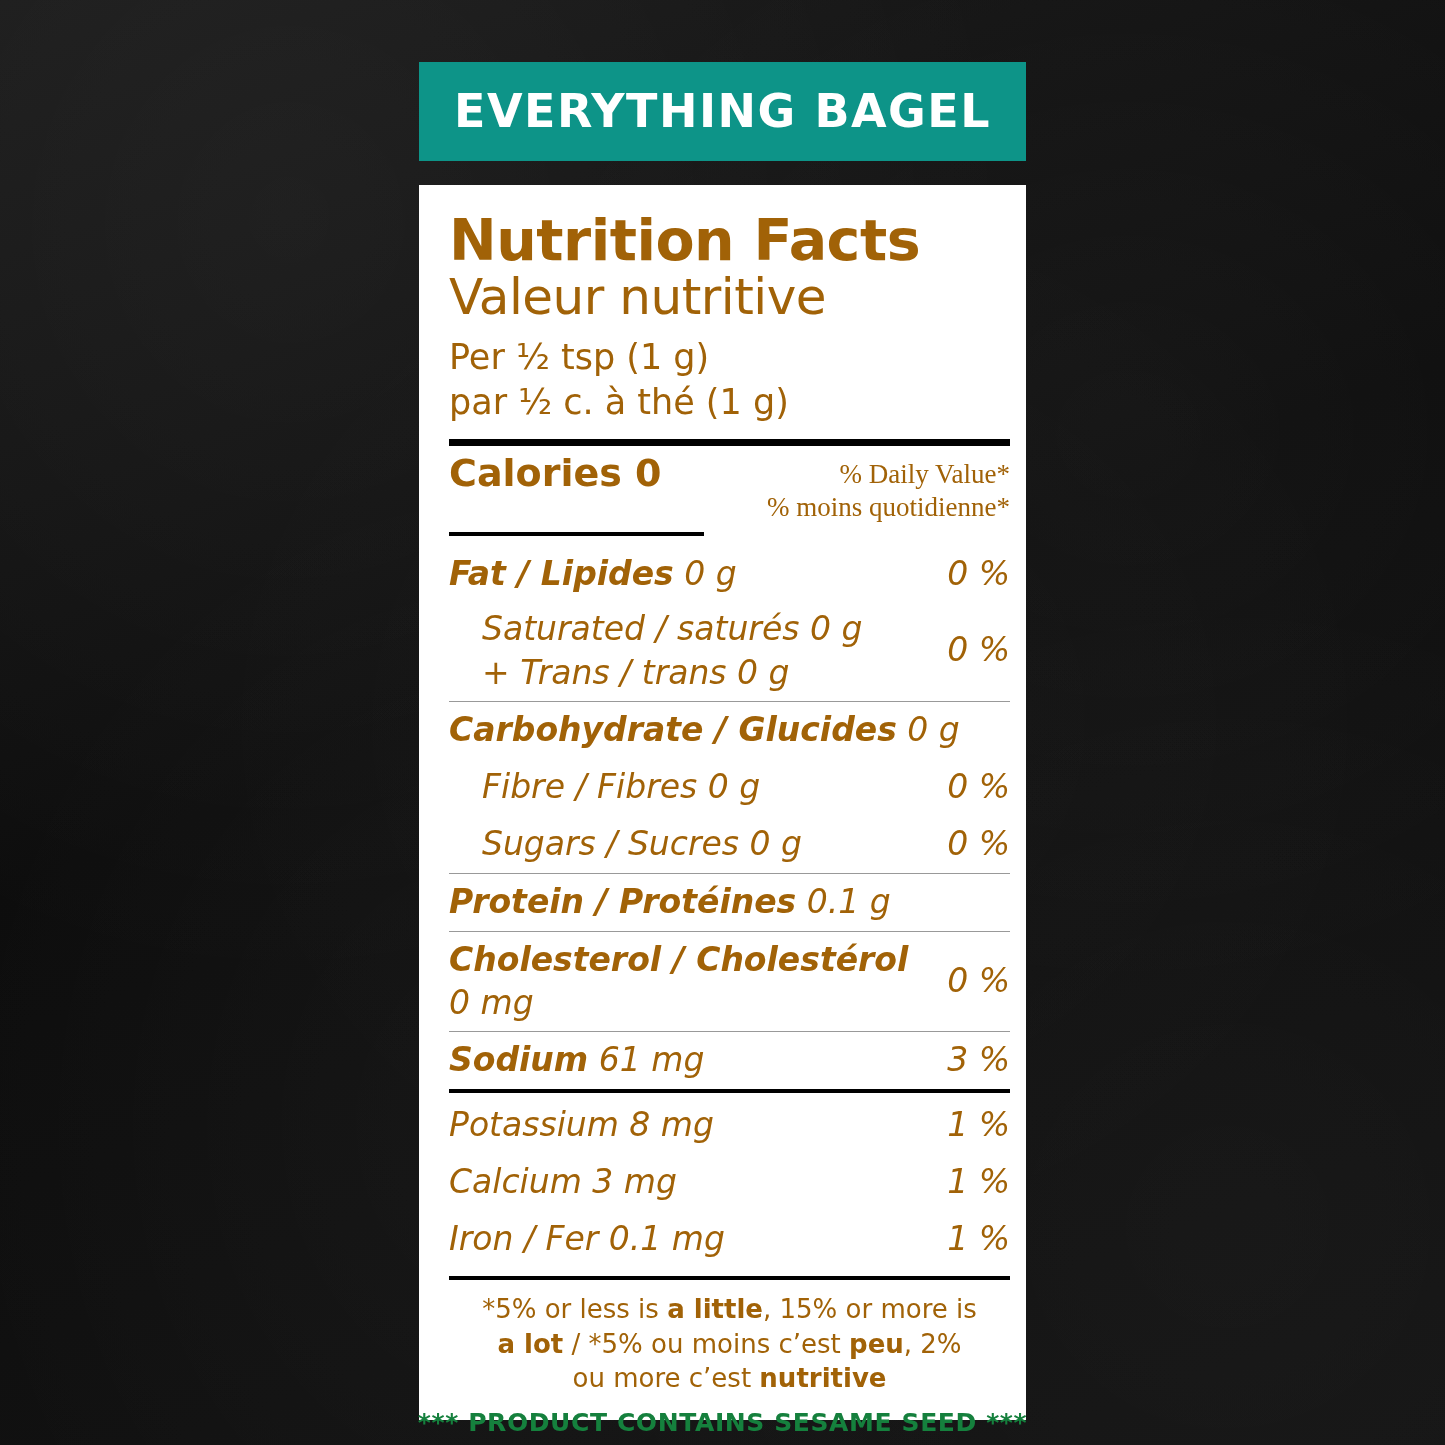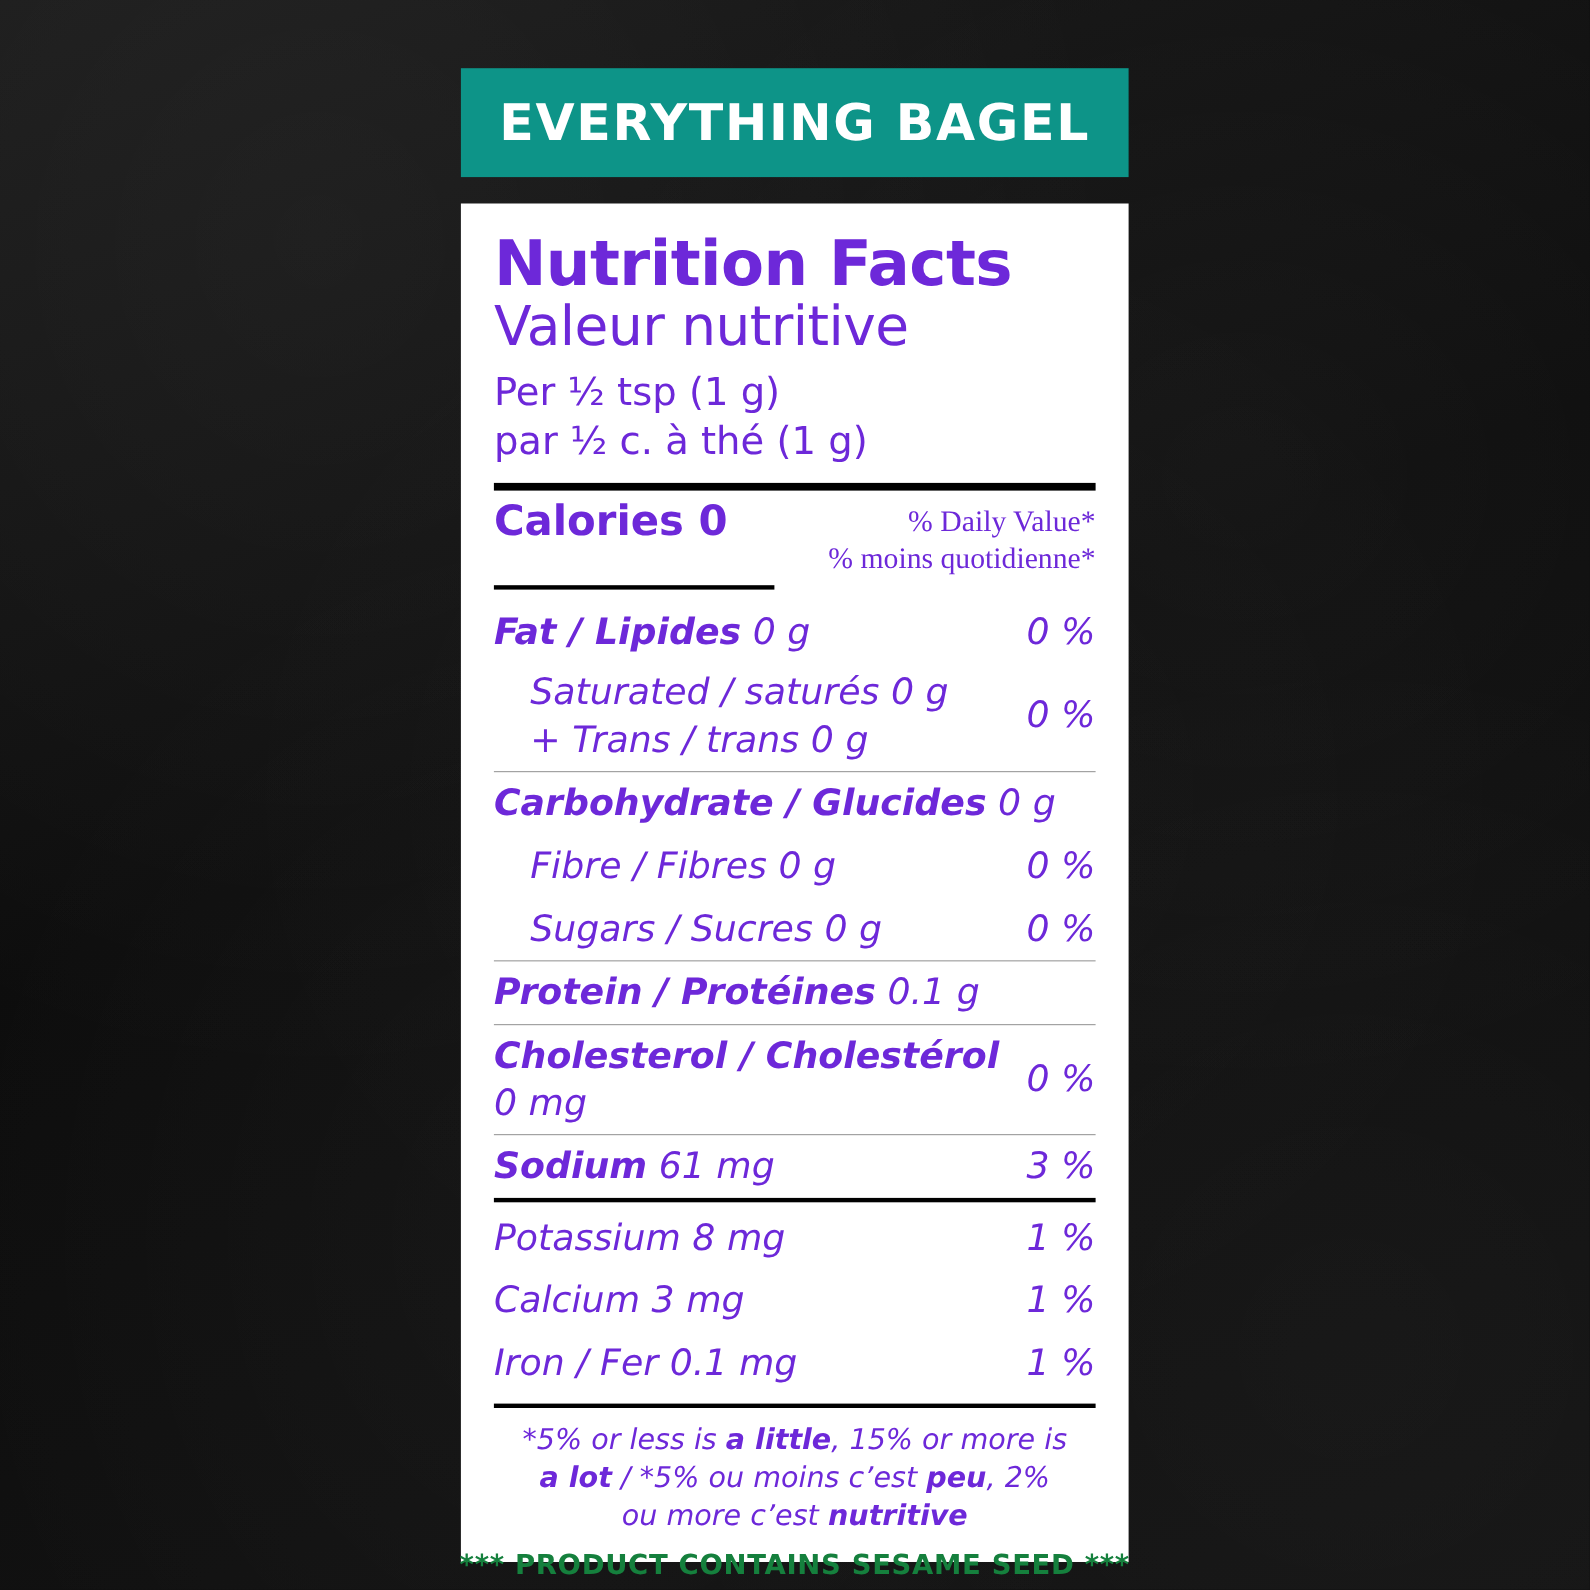--- a/index.html
+++ b/index.html
@@ -47,23 +47,23 @@
     line-height: 1;
     padding: 26px 10px 27px 10px;
     box-sizing: border-box;
     width: 607px;
   }
 
   .nf-panel {
     background: #ffffff;
     width: 607px;
     box-sizing: border-box;
-    padding: 26px 30px 24px 30px;
+    padding: 26px 16px 24px 30px;
     margin-top: 24px;
-    color: #6d28d9;
+    color: #a16207;
   }
 
   .nf-title-en {
     font-size: 57px;
     font-weight: bold;
     line-height: 1.05;
     letter-spacing: -0.5px;
   }
   .nf-title-fr {
     font-size: 50px;
@@ -141,21 +141,21 @@
 
   .group-gap { height: 4px; }
 
   .footnote {
     font-size: 26px;
     line-height: 1.33;
     text-align: center;
     padding: 12px 6px 0 6px;
   }
   .footnote b { font-weight: bold; }
-  .fn-line { display: block; font-style: italic; }
+  .fn-line { display: block; }
 
   .allergen {
     position: absolute;
     left: 0;
     right: 0;
     top: 1408px;
     text-align: center;
     color: #15803d;
     font-size: 25px;
     font-weight: bold;

